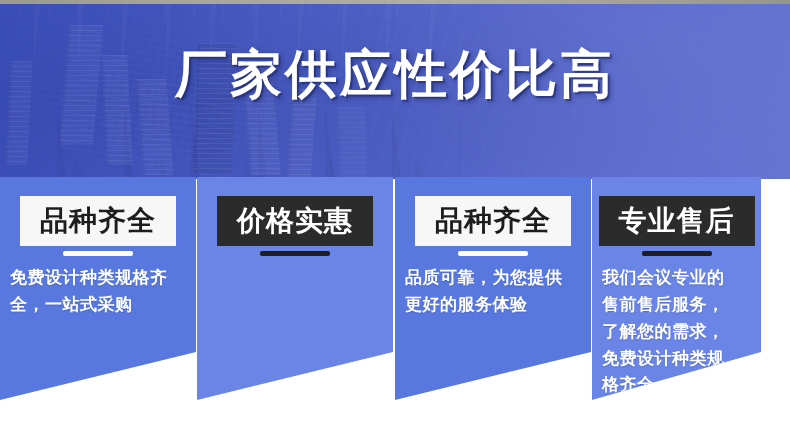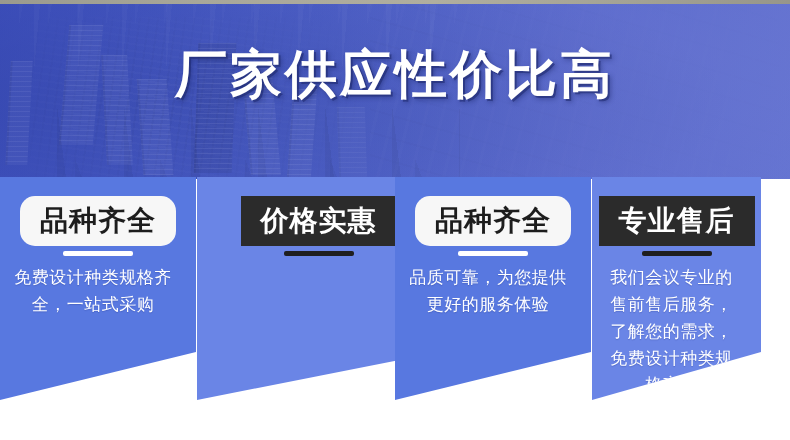--- a/index.html
+++ b/index.html
@@ -109,51 +109,50 @@
     z-index:5;
   }
   .card{
     position:absolute;top:0;width:196px;height:223px;
     background:#5878e0;
     -webkit-clip-path:polygon(0 0, 100% 0, 100% 78.5%, 0 100%);
             clip-path:polygon(0 0, 100% 0, 100% 78.5%, 0 100%);
   }
   .card.alt{background:#6a85e6;}
   .card-1{left:0px;}
-  .card-2{left:197px;padding-left:47px;}
+  .card-2{left:197px;}
   .card-3{left:395px;}
   .card-4{left:592px;width:169px;}
 
   .badge{
     position:absolute;left:50%;transform:translateX(-50%);
     top:19px;
     width:156px;height:50px;
     display:flex;align-items:center;justify-content:center;
     font-size:28px;font-weight:bold;letter-spacing:1px;line-height:1;
     white-space:nowrap;
     box-sizing:border-box;
   }
-  .badge.light{background:#f7f7f7;color:#1d1d1d;border-radius:15px;}
+  .badge.light{background:#f7f7f7;color:#1d1d1d;}
   .badge.dark{background:#2b2b2b;color:#ffffff;}
 
   .divider{
     position:absolute;left:50%;transform:translateX(-50%);
     top:74px;width:70px;height:5px;border-radius:2px;
   }
   .divider.light{background:#ffffff;}
   .divider.dark{background:#1f1f1f;}
 
   .desc{
     position:absolute;left:10px;right:20px;top:88px;
-    text-align:center;
     color:#ffffff;
     font-size:17px;
     line-height:1.58;
     letter-spacing:.5px;
-    font-weight:400;
+    font-weight:700;
     text-shadow:0 1px 1px rgba(40,55,140,.30);
   }
 </style>
 </head>
 <body>
 
 <div id="banner">
 
   <div class="top-strip"></div>
 

